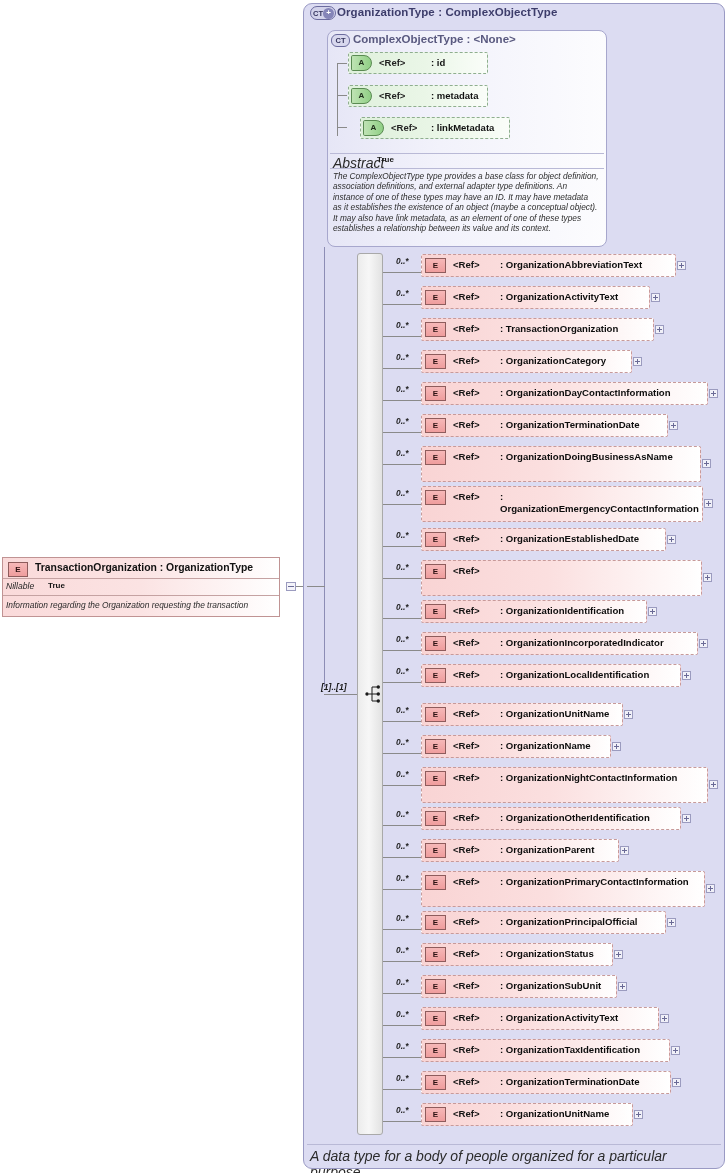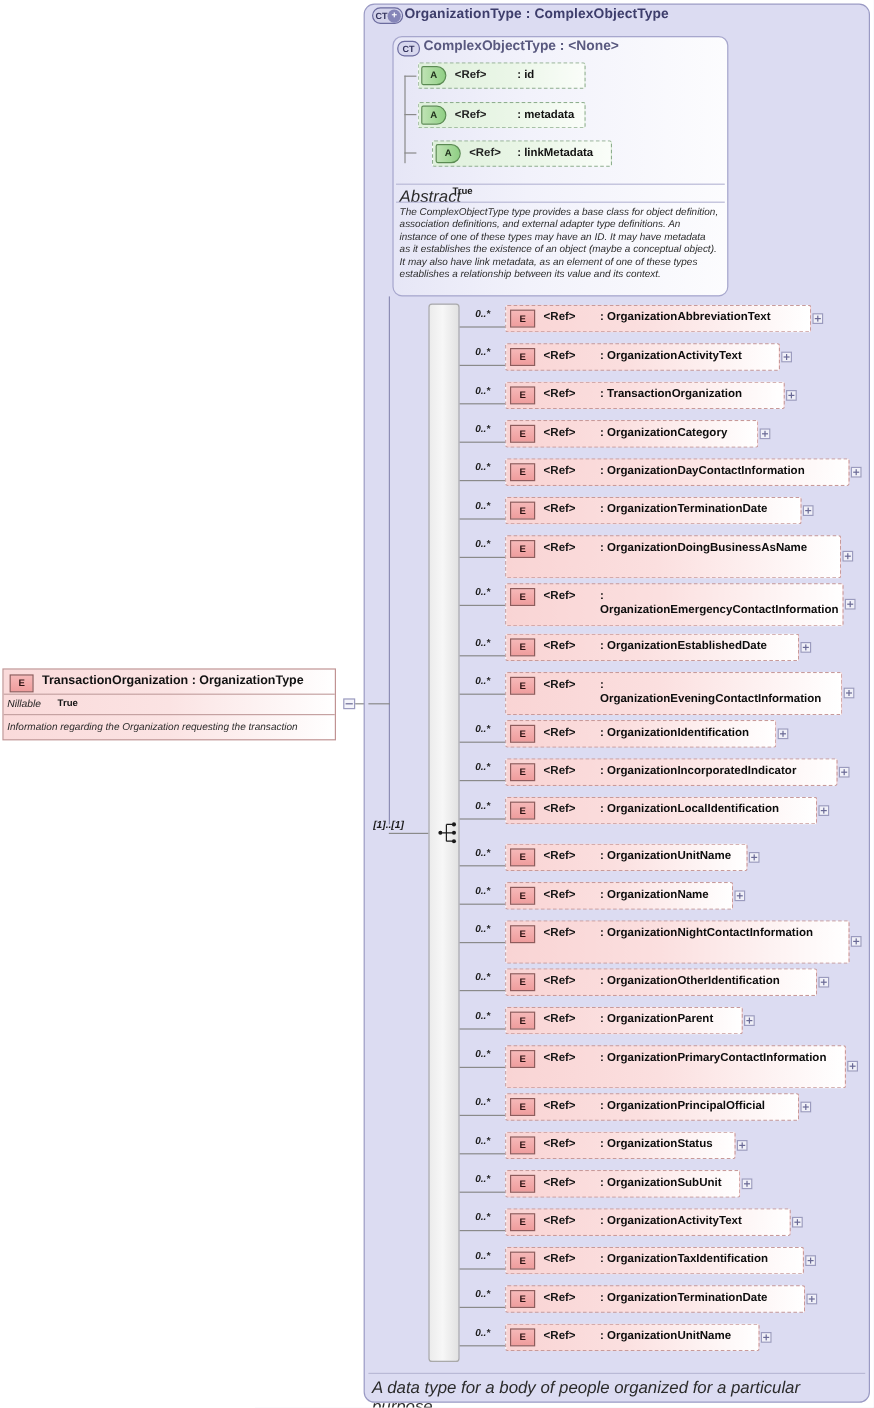--- a/index.html
+++ b/index.html
@@ -90,21 +90,21 @@
 
   
   .seq-bar{
     position:absolute;left:357px;top:253px;width:26px;height:882px;
     border:1px solid #a9a9a9;border-radius:3px;
     background:linear-gradient(to right,#ececec 0%,#f7f7f7 45%,#e2e2e2 100%);
     box-sizing:border-box;
   }
   .seq-icon{position:absolute;left:365px;top:684px;width:18px;height:20px;}
   .card-seq{
-    position:absolute;left:311px;top:682px;
+    position:absolute;left:321px;top:682px;
     font-size:8.5px;font-style:italic;color:#1a1a1a;font-weight:bold;
     white-space:nowrap;
   }
   .rail-left2{
     position:absolute;left:324px;top:247px;width:1px;height:440px;
     background:#8d8db5;
   }
 
   
   .el-box{
@@ -340,21 +340,20 @@
     <span class="el-ref">&lt;Ref&gt;</span>
     <span class="el-name">: OrganizationEstablishedDate</span>
   </div>
   <div class="expander" style="left:667px;top:535px;"></div>
 
   <div class="card" style="left:396px;top:562px;">0..*</div>
   <div class="lead" style="left:383px;top:578px;width:38px;"></div>
   <div class="el-box" style="left:421px;top:560px;width:281px;height:36px;">
     <span class="el-badge">E</span>
     <span class="el-ref">&lt;Ref&gt;</span>
-    <span class="el-name wrap" style="width:189px;">: OrganizationEveningContactInformation</span>
   </div>
   <div class="expander" style="left:703px;top:573px;"></div>
 
   <div class="card" style="left:396px;top:602px;">0..*</div>
   <div class="lead" style="left:383px;top:618px;width:38px;"></div>
   <div class="el-box" style="left:421px;top:600px;width:226px;height:23px;">
     <span class="el-badge">E</span>
     <span class="el-ref">&lt;Ref&gt;</span>
     <span class="el-name">: OrganizationIdentification</span>
   </div>

